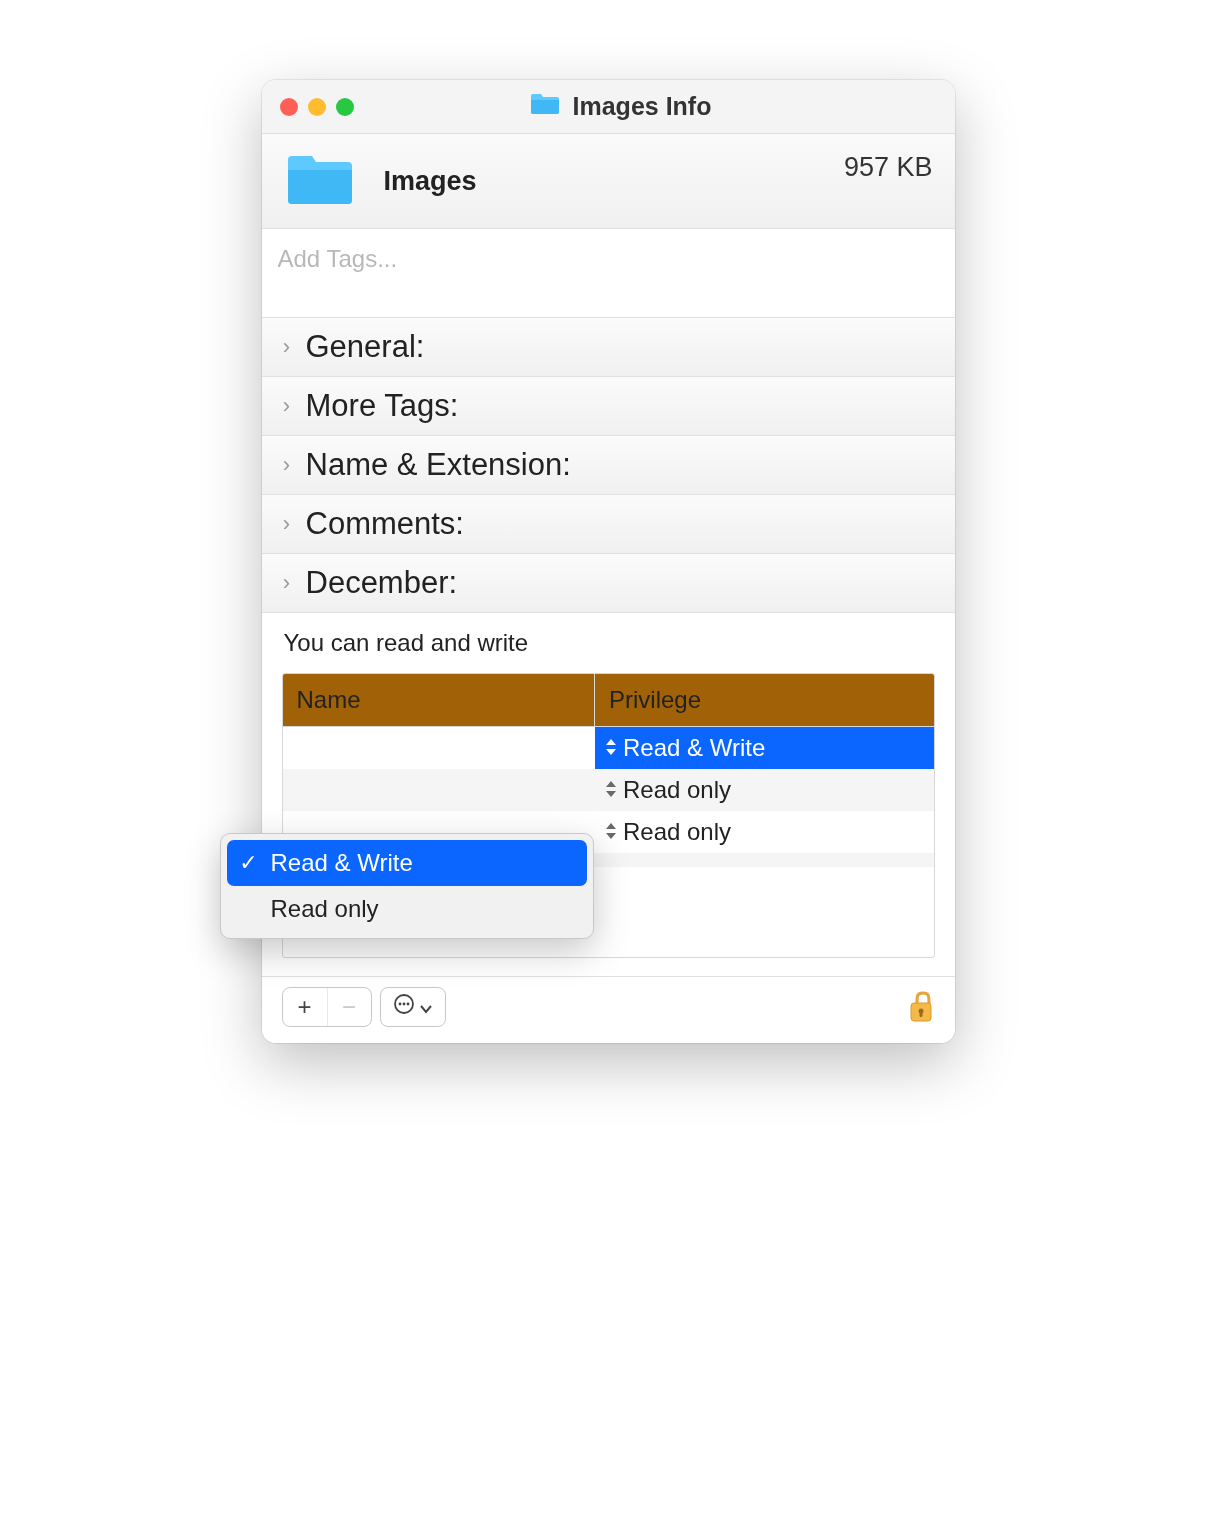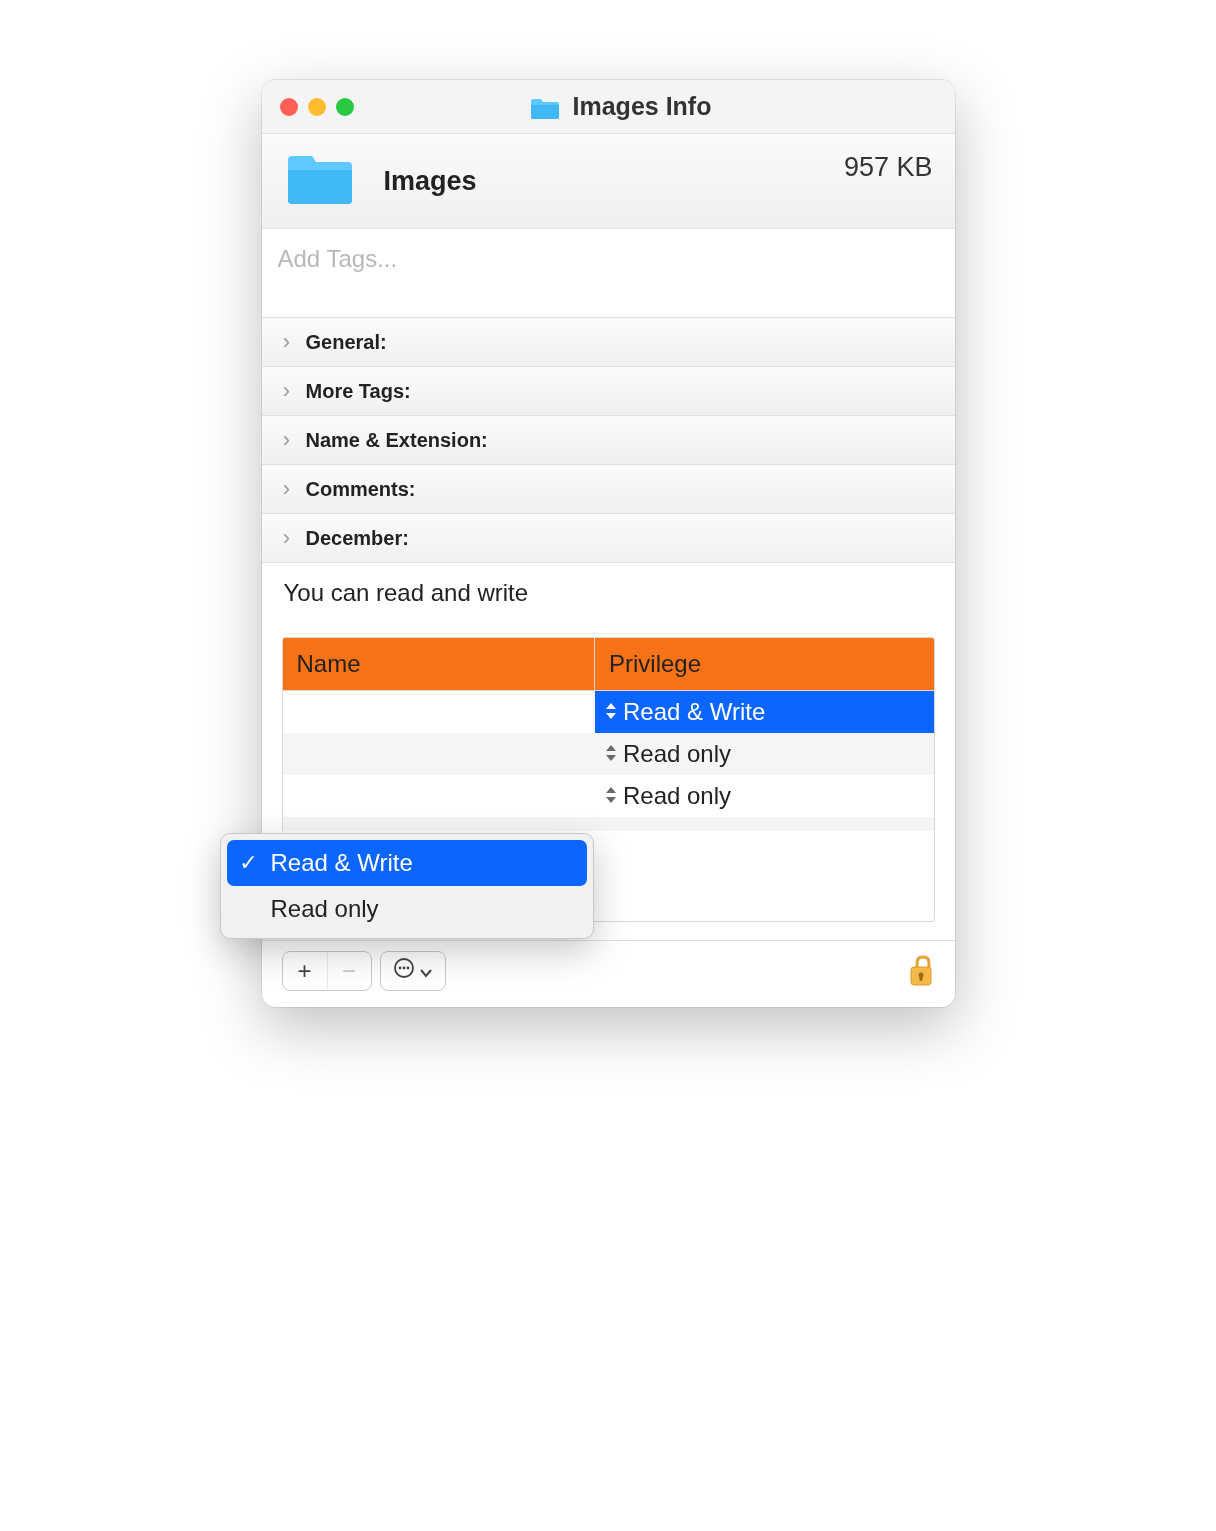--- a/index.html
+++ b/index.html
@@ -43,21 +43,21 @@
       width: 18px;
       height: 18px;
       border-radius: 50%;
     }
     .dot.red { background: #ff5f57; }
     .dot.yellow { background: #febc2e; }
     .dot.green { background: #28c840; }
     .titlebar-title-wrap {
       flex: 1;
       display: flex;
-      align-items: flex-end;
+      align-items: flex-start;
       justify-content: center;
       gap: 12px;
       margin-left: -60px;
     }
     .folder-icon-sm {
       width: 32px;
       height: 24px;
       position: relative;
     }
     .folder-icon-sm svg, .folder-icon-lg svg {
@@ -124,45 +124,44 @@
       cursor: default;
     }
     .section-row .chevron {
       color: #9a9a9a;
       font-size: 22px;
       width: 18px;
       display: inline-flex;
       justify-content: center;
     }
     .section-row .label {
-      font-size: 20px;
-      color: #222;
-      font-weight: bold;
+      font-size: 31px;
+      color: #222;
     }
     .section-content {
       padding: 10px 20px 18px 20px;
       background: #ffffff;
       border-bottom: 1px solid #e0e0e0;
     }
     .permission-summary {
       font-size: 24px;
       color: #222;
-      margin: 6px 2px 30px 2px;
+      margin: 6px 2px 16px 2px;
     }
     .table {
       border: 1px solid #d8d8d8;
       border-radius: 3px;
       overflow: hidden;
       position: relative;
       background: #ffffff;
     }
     .thead {
       display: flex;
       border-bottom: 1px solid #d8d8d8;
-      background: #f97316;
+      background: #a16207;
     }
     .th {
       padding: 12px 14px;
       font-size: 24px;
       color: #222;
     }
     .th.name { flex: 0 0 48%; border-right: 1px solid #d8d8d8; }
     .th.priv { flex: 1; }
     .tbody {
       min-height: 230px;

